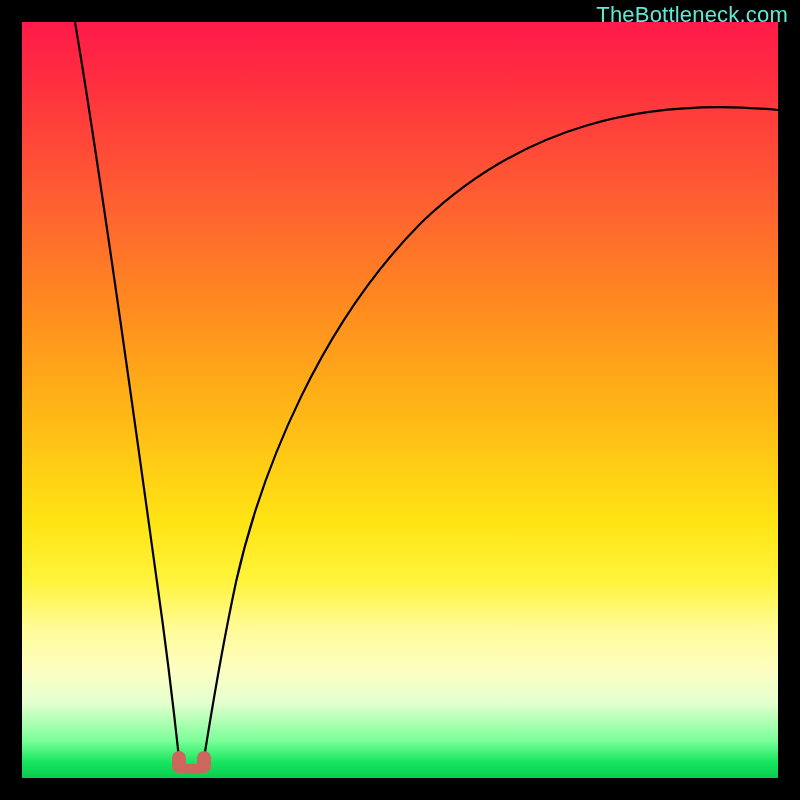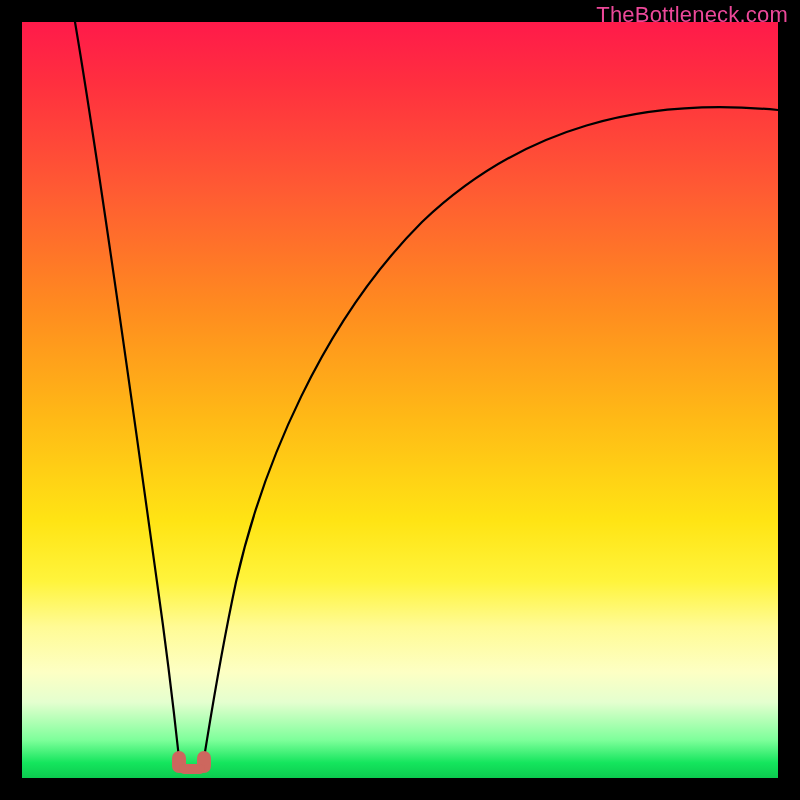--- a/index.html
+++ b/index.html
@@ -30,21 +30,21 @@
       #e4ffcf 90%,
       #7dff9a 95%,
       #14e55d 98%,
       #0cca4f 100%
     );
   }
   .watermark {
     position: absolute;
     top: 2px;
     right: 12px;
-    color: #ec4899;
+    color: #5eead4;
     font-size: 22px;
     letter-spacing: 0.2px;
     user-select: none;
   }
   svg.curve {
     position: absolute;
     left: 0;
     top: 0;
     width: 756px;
     height: 756px;

